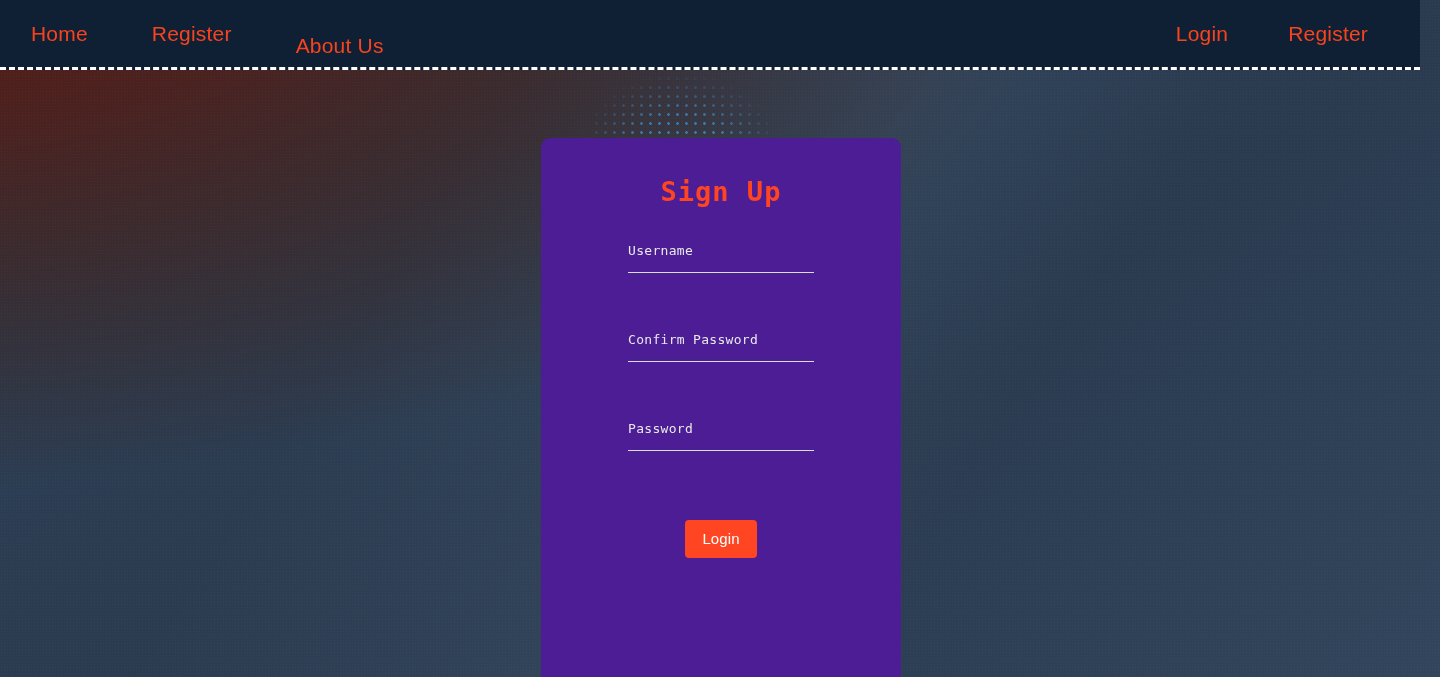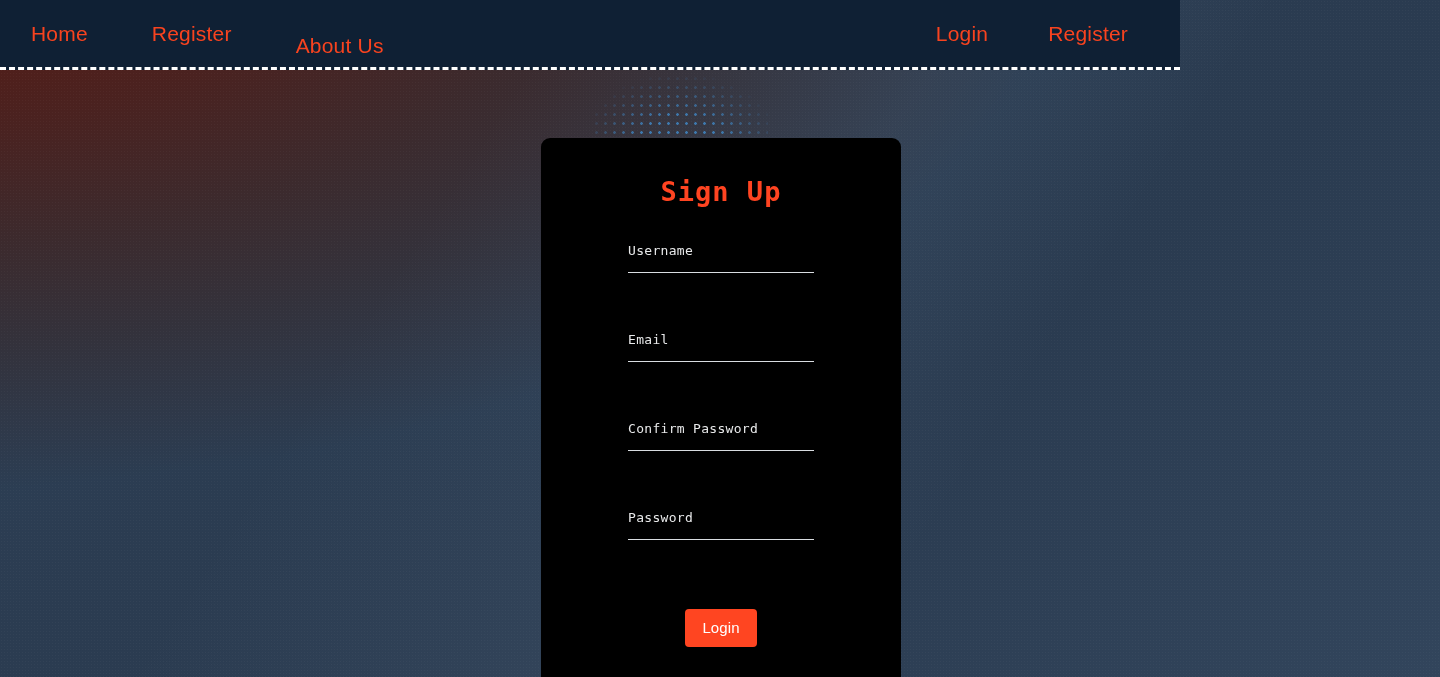--- a/index.html
+++ b/index.html
@@ -65,21 +65,21 @@
     -webkit-mask-image: radial-gradient(58% 115% at 50% 112%, #000 42%, rgba(0,0,0,0.55) 68%, rgba(0,0,0,0) 100%);
     mask-image: radial-gradient(58% 115% at 50% 112%, #000 42%, rgba(0,0,0,0.55) 68%, rgba(0,0,0,0) 100%);
     opacity: 0.92;
     pointer-events: none;
   }
 
   
   .navbar {
     position: absolute;
     left: 0; top: 0;
-    width: 1180px;
+    width: 1420px;
     height: 70px;
     background: #0f2034;
     border-bottom: 3px dashed #ffffff;
     display: flex;
     align-items: center;
     justify-content: space-between;
     padding: 0 30px;
     z-index: 20;
   }
   .nav-group { display: flex; align-items: center; }
@@ -101,21 +101,21 @@
   .nav-right { padding-right: 22px; }
   .nav-left { padding-left: 1px; }
 
   
   .card {
     position: absolute;
     left: 541px;
     top: 138px;
     width: 360px;
     height: 540px;
-    background: #000000;
+    background: #4c1d95;
     border-radius: 9px 9px 0 0;
     z-index: 10;
     overflow: hidden;
   }
 
   .card-title {
     margin-top: 38px;
     text-align: center;
     color: #ff4421;
     font-family: "DejaVu Sans Mono", monospace;
@@ -201,24 +201,20 @@
 
 <section class="card">
   <h1 class="card-title">Sign Up</h1>
 
   <form class="form">
     <div class="field">
       <label class="field-label">Username</label>
       <input class="field-input" type="text" value="" style="">
     </div>
 
-    <div class="field">
-      <label class="field-label">Email</label>
-      <input class="field-input" type="text" value="" style="">
-    </div>
 
     <div class="field">
       <label class="field-label">Confirm Password</label>
       <input class="field-input" type="password" value="" style="">
     </div>
 
     <div class="field">
       <label class="field-label">Password</label>
       <input class="field-input" type="password" value="" style="">
     </div>

